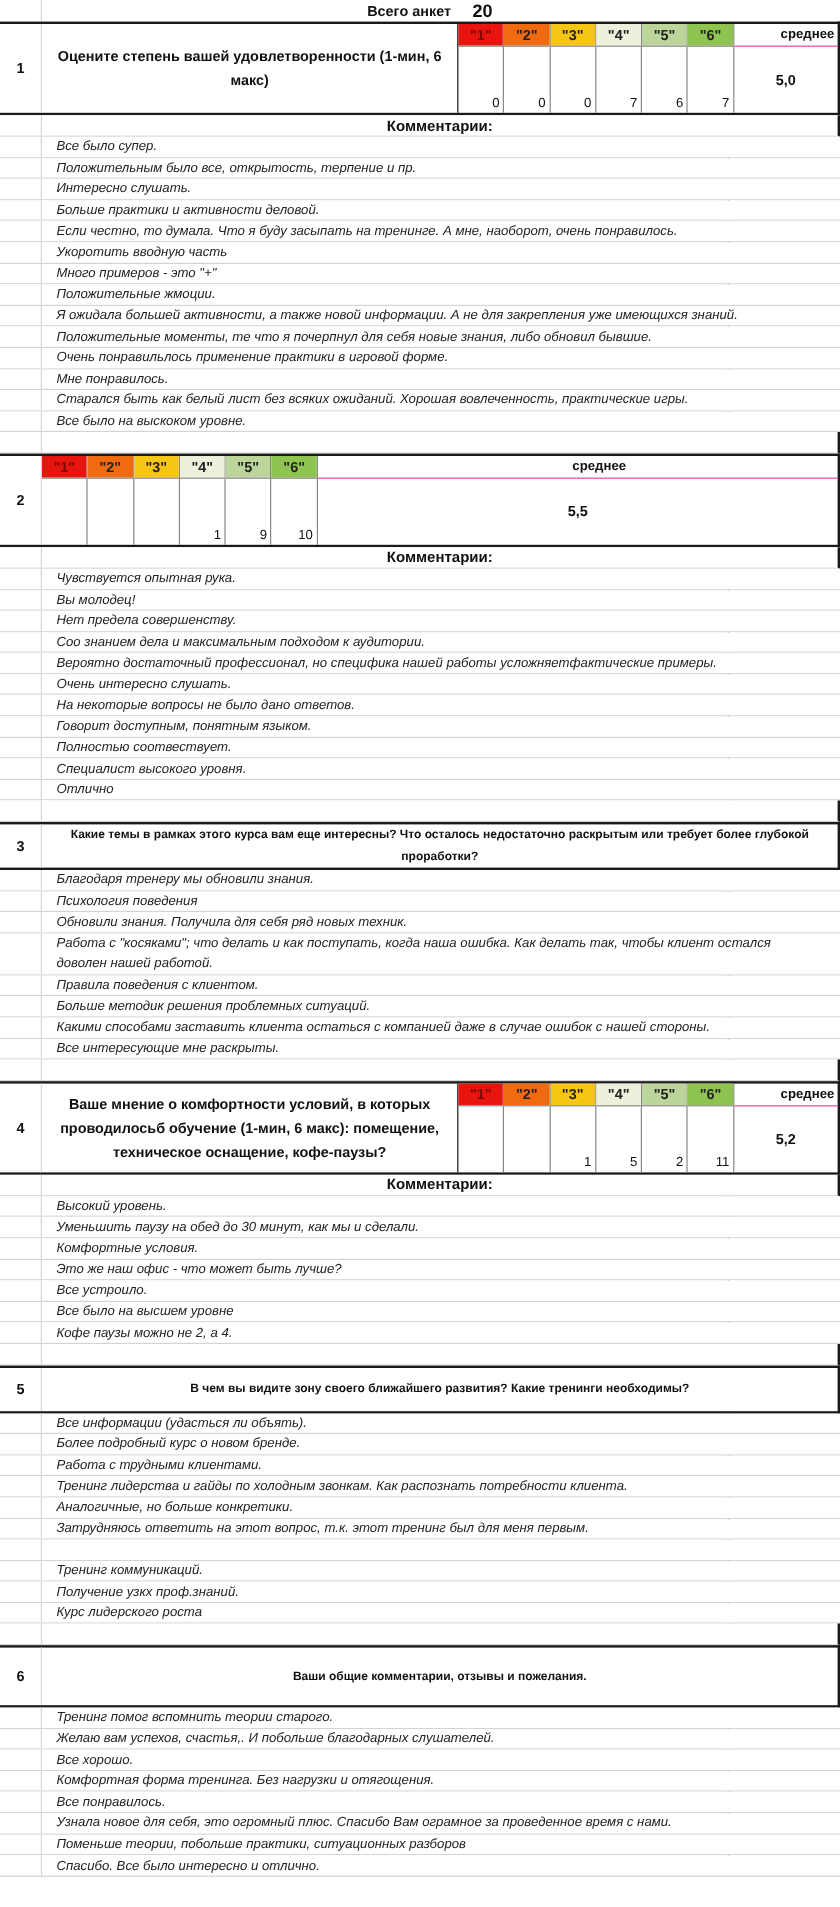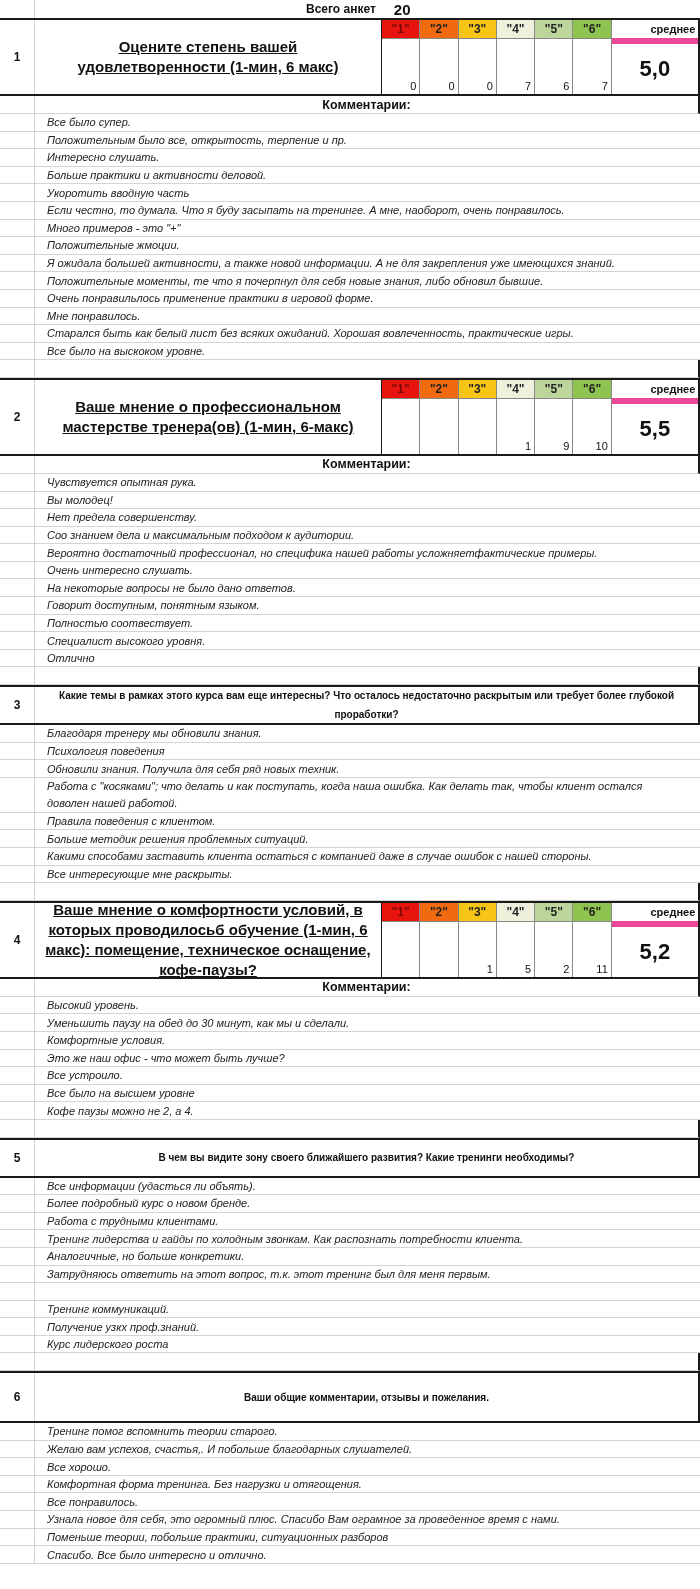--- a/index.html
+++ b/index.html
@@ -31,37 +31,36 @@
 
   
   .total-row { height: 18px; border-bottom: none; }
   .total-row .main-col { justify-content: flex-start; padding-left: 271px; font-weight: bold; font-size: 12px; }
   .total-value { font-size: 15px; font-weight: bold; margin-left: 18px; }
 
   
   .q-row { height: 78px; }
   .q-text-cell {
     width: 347px; flex: 0 0 347px; display: flex; align-items: center; justify-content: center;
-    text-align: center; font-weight: bold; font-size: 15px; padding: 0 10px; line-height: 20px;
+    text-align: center; font-weight: bold; font-size: 12px; padding: 0 10px; line-height: 20px;
     border-right: 1px solid #1a1a1a;
-    text-decoration: underline;
   }
   .ratings { display: flex; flex: 1; }
   .rating-col { width: 38.3px; flex: 0 0 38.3px; display: flex; flex-direction: column; border-right: 1px solid #888; }
   .rating-head {
     height: 18px; display: flex; align-items: center; justify-content: center;
     font-weight: bold; font-size: 12px; color: #222;
   }
   .rating-val {
     flex: 1; display: flex; align-items: flex-end; justify-content: flex-end;
     padding: 0 3px 2px 0; font-size: 11px; border-top: 1px solid #888;
   }
   .avg-col { flex: 1; display: flex; flex-direction: column; }
   .avg-head { height: 18px; display: flex; align-items: center; justify-content: center; font-weight: bold; font-size: 11px; margin-left: 36px; }
-  .avg-val { flex: 1; display: flex; align-items: center; justify-content: center; font-weight: bold; font-size: 22px; border-top: 6px solid #ec4899; }
+  .avg-val { flex: 1; display: flex; align-items: center; justify-content: center; font-weight: bold; font-size: 12px; border-top: 1px solid #ec4899; }
 
   
   .tq-row { height: 40px; }
   .tq-row .main-col { justify-content: center; text-align: center; font-weight: bold; font-size: 10px; padding: 0 10px; line-height: 19px; }
   .tq-row.tall { height: 52px; }
 </style>
 </head>
 <body>
 
 <div class="sheet">
@@ -124,25 +123,25 @@
       <div class="row comment-row">
         <div class="num-col"></div>
         <div class="main-col">Интересно слушать.</div>
       </div>
       <div class="row comment-row">
         <div class="num-col"></div>
         <div class="main-col">Больше практики и активности деловой.</div>
       </div>
       <div class="row comment-row">
         <div class="num-col"></div>
+        <div class="main-col">Если честно, то думала. Что я буду засыпать на тренинге. А мне, наоборот, очень понравилось.</div>
+      </div>
+      <div class="row comment-row">
+        <div class="num-col"></div>
         <div class="main-col">Укоротить вводную часть</div>
-      </div>
-      <div class="row comment-row">
-        <div class="num-col"></div>
-        <div class="main-col">Если честно, то думала. Что я буду засыпать на тренинге. А мне, наоборот, очень понравилось.</div>
       </div>
       <div class="row comment-row">
         <div class="num-col"></div>
         <div class="main-col">Много примеров - это "+"</div>
       </div>
       <div class="row comment-row">
         <div class="num-col"></div>
         <div class="main-col">Положительные жмоции.</div>
       </div>
       <div class="row comment-row">
@@ -170,21 +169,20 @@
         <div class="main-col">Все было на выскоком уровне.</div>
       </div>
     </div>
   <div class="row spacer-row right-border">
       <div class="num-col"></div>
       <div class="main-col"></div>
     </div>
 
   <div class="row q-row thick-top thick-bottom right-border">
     <div class="num-col">2</div>
-    <div class="q-text-cell">Ваше мнение о профессиональном мастерстве тренера(ов) (1-мин, 6-макс)</div>
     <div class="ratings">
       <div class="rating-col">
           <div class="rating-head" style="background: rgb(232, 21, 15); color: rgb(122, 10, 6);">"1"</div>
           <div class="rating-val"></div>
         </div>
       <div class="rating-col">
           <div class="rating-head" style="background: rgb(242, 106, 16);">"2"</div>
           <div class="rating-val"></div>
         </div>
       <div class="rating-col">

